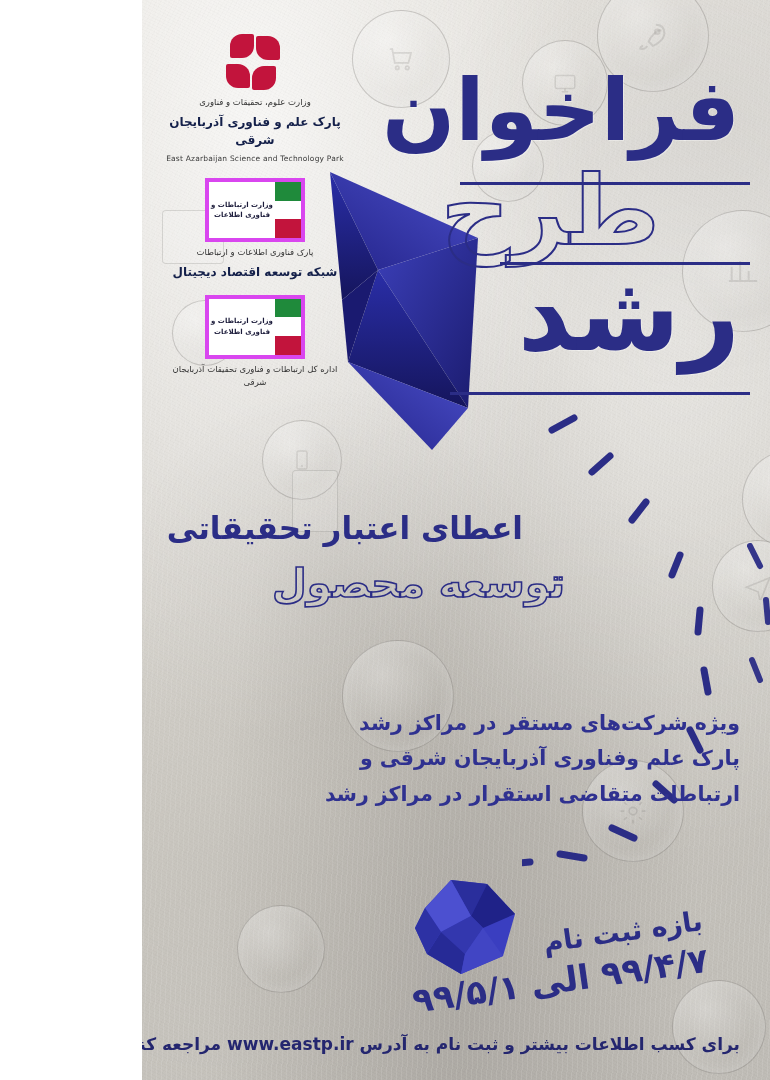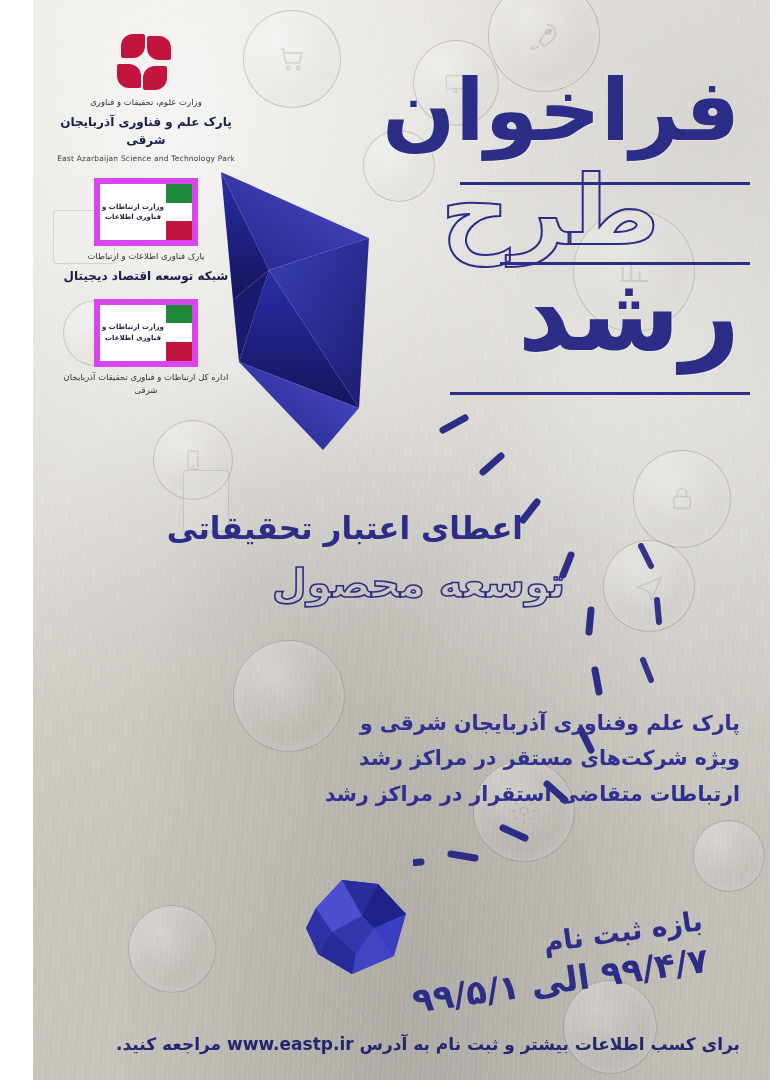--- a/index.html
+++ b/index.html
@@ -5,21 +5,21 @@
   html, body {
     margin: 0;
     padding: 0;
     background: #fff;
   }
   body {
     font-family: "DejaVu Sans", sans-serif;
   }
   #poster {
     position: relative;
-    width: 737px;
+    width: 628px;
     height: 1080px;
     overflow: hidden;
     background: #7dd3fc;
   }
 
   
   .bg-base {
     position: absolute;
     inset: 0;
     background:
@@ -201,21 +201,21 @@
     background: #c2143c;
   }
   .pw-a { top: 0; left: 4px; border-radius: 12px 2px 12px 2px; }
   .pw-b { top: 2px; left: 30px; border-radius: 2px 12px 2px 12px; }
   .pw-c { top: 30px; left: 0px; border-radius: 2px 12px 2px 12px; }
   .pw-d { top: 32px; left: 26px; border-radius: 12px 2px 12px 2px; }
 
   .gov-logo {
     width: 92px; height: 56px;
     margin: 0 auto;
-    border: 6px solid #d946ef;
+    border: 4px solid #d946ef;
     background: #fff;
     position: relative;
     display: flex;
     align-items: center;
     overflow: hidden;
   }
   .gov-logo .flag {
     width: 26px; height: 100%;
     display: flex; flex-direction: column;
   }
@@ -401,22 +401,22 @@
   <div class="hl-rule" id="rule-3"></div>
 
   <div class="headline" id="hl-faraxan">فراخوان</div>
   <div class="headline" id="hl-tarh">طرح</div>
   <div class="headline" id="hl-roshd">رشد</div>
 
   <div class="mid" id="mid-line1">اعطای اعتبار تحقیقاتی</div>
   <div class="mid" id="mid-line2">توسعه محصول</div>
 
   <div id="body-block">
+    <div>ویژه شرکت‌های مستقر در مراکز رشد</div>
     <div>پارک علم وفناوری آذربایجان شرقی و</div>
-    <div>ویژه شرکت‌های مستقر در مراکز رشد</div>
     <div>ارتباطات متقاضی استقرار در مراکز رشد</div>
   </div>
 
   <div id="reg-block">
     <div id="reg-title">بازه ثبت نام</div>
     <div id="reg-dates">۹۹/۴/۷ الی ۹۹/۵/۱</div>
   </div>
 
   <div id="footer">
     <span>برای کسب اطلاعات بیشتر و ثبت نام به آدرس</span>

